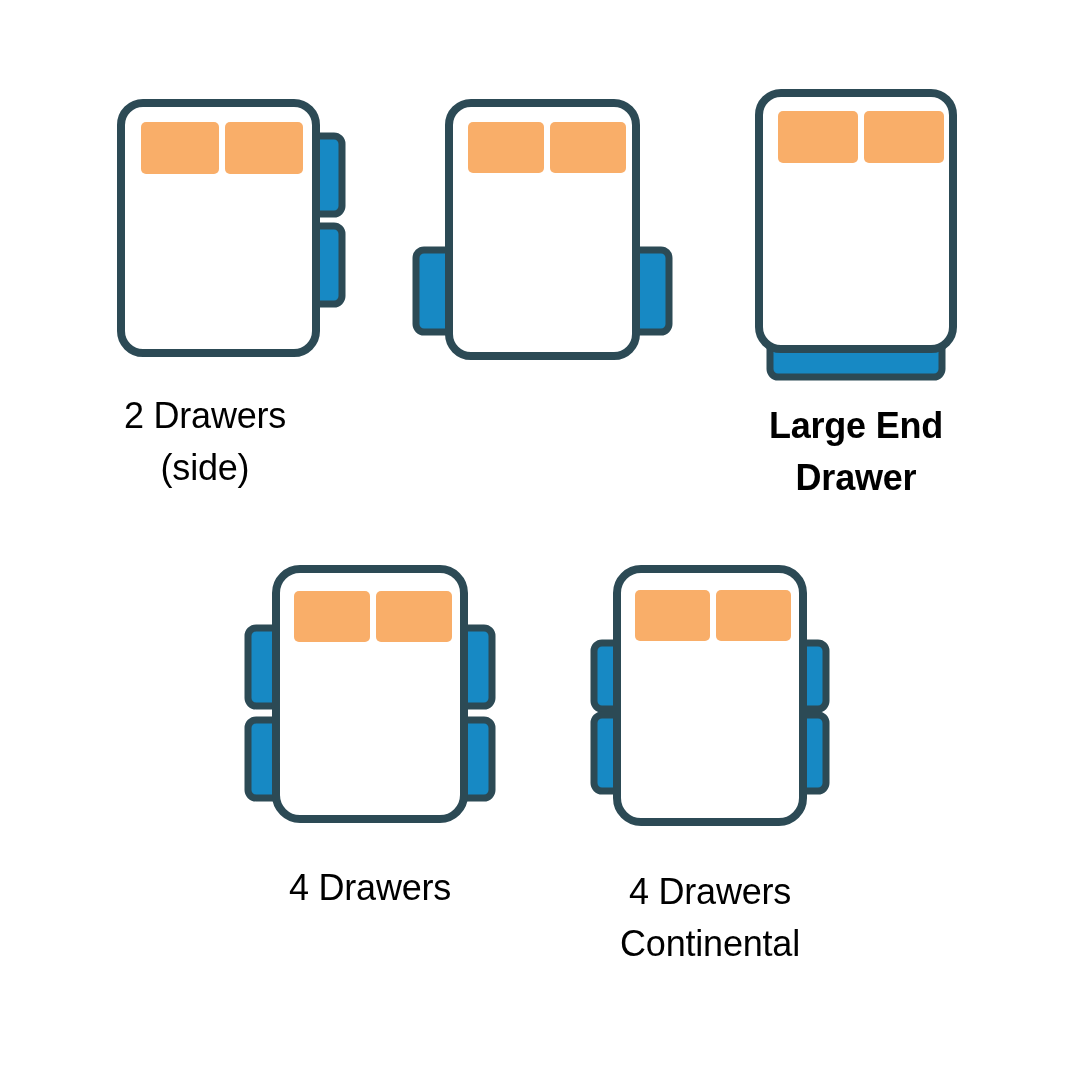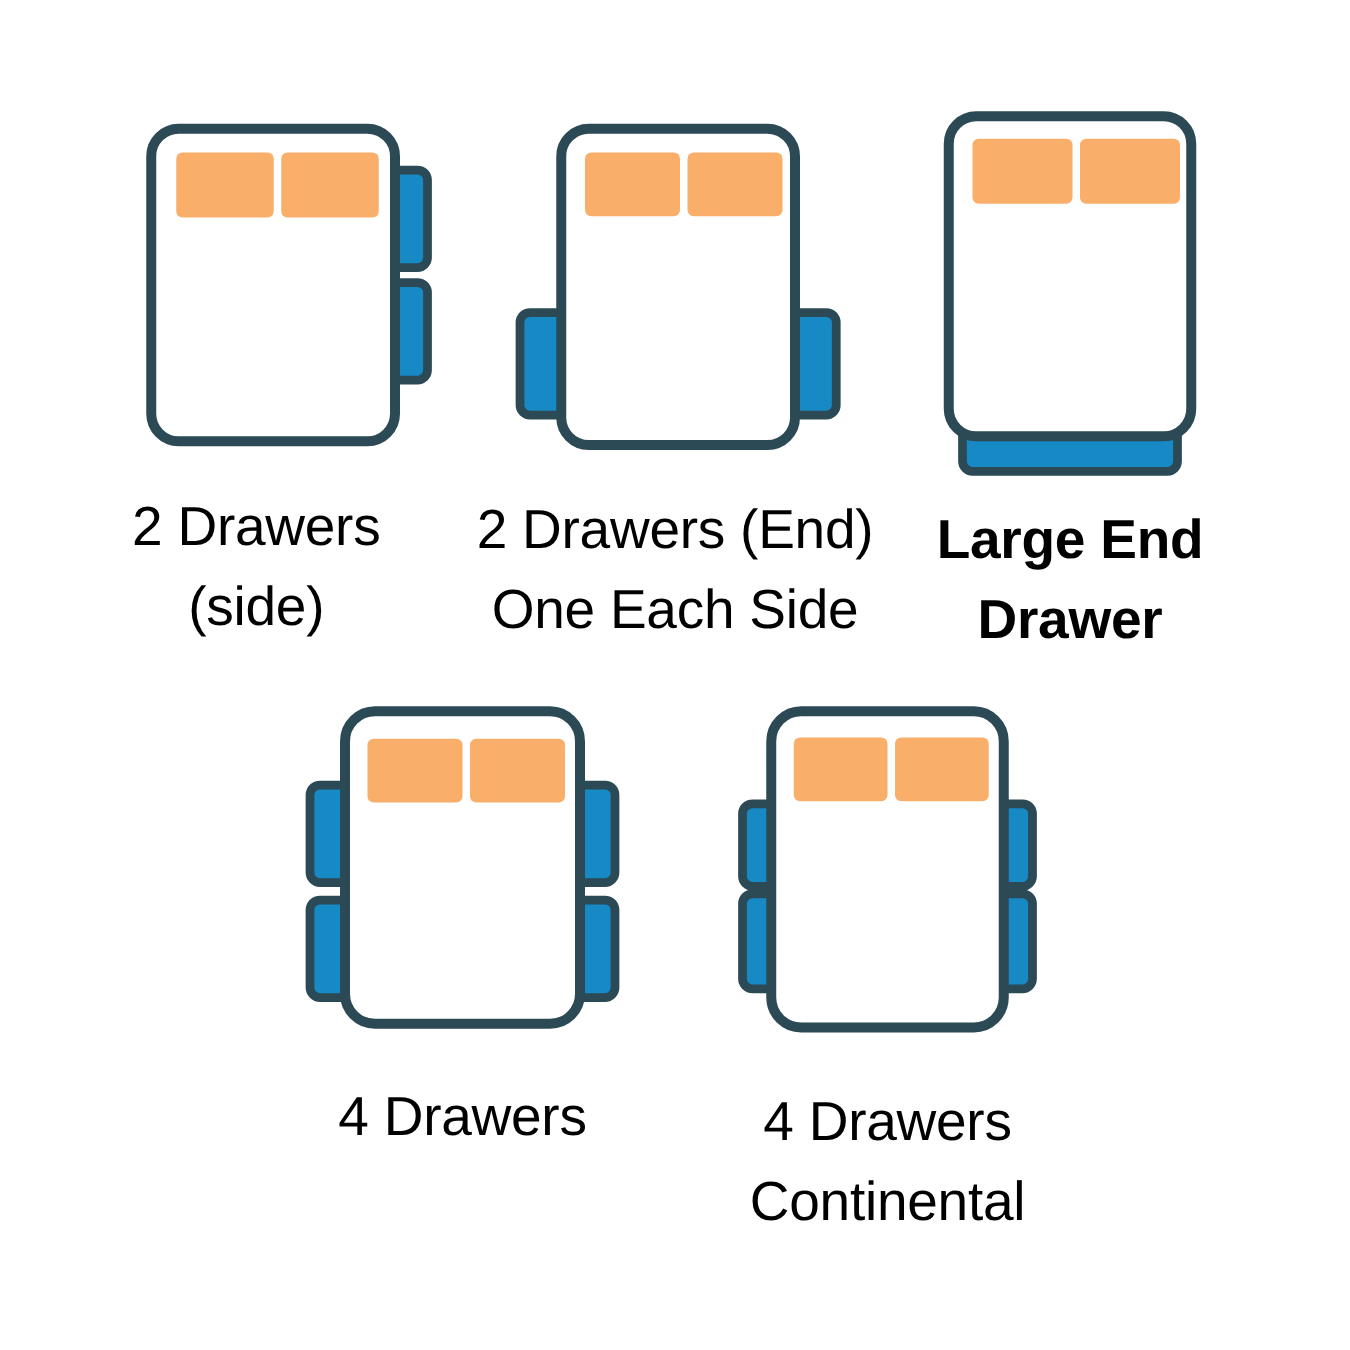--- a/index.html
+++ b/index.html
@@ -26,21 +26,21 @@
   }
   .bed-svg {
     display: block;
   }
   .caption {
     position: absolute;
     text-align: center;
     color: #000000;
     font-family: "Liberation Sans", sans-serif;
     font-weight: 400;
-    font-size: 44px;
+    font-size: 36px;
     line-height: 1.45;
     letter-spacing: -0.2px;
     white-space: pre-line;
   }
 </style>
 </head>
 <body>
 
 <div id="stage">
 
@@ -64,22 +64,20 @@
 
       <rect x="11" y="158" width="44" height="82" rx="8" ry="8" fill="#1789C4" stroke="#2C4A55" stroke-width="7"></rect>
       <rect x="220" y="158" width="44" height="82" rx="8" ry="8" fill="#1789C4" stroke="#2C4A55" stroke-width="7"></rect>
 
       <rect x="44" y="11" width="187" height="253" rx="22" ry="22" fill="#FFFFFF" stroke="#2C4A55" stroke-width="8"></rect>
 
       <rect x="63" y="30" width="76" height="51" rx="5" ry="5" fill="#F9AE69"></rect>
       <rect x="145" y="30" width="76" height="51" rx="5" ry="5" fill="#F9AE69"></rect>
     </svg>
   </div>
-  <div class="caption" style="left:370px; top:392px; width:340px;">2 Drawers (End)
-One Each Side</div>
 
   <div class="bed-cell" style="left:748px; top:82px;">
     <svg class="bed-svg" width="215" height="305" viewBox="0 0 215 305">
 
       <rect x="22" y="255" width="172" height="40" rx="8" ry="8" fill="#1789C4" stroke="#2C4A55" stroke-width="7"></rect>
 
       <rect x="11" y="11" width="194" height="256" rx="22" ry="22" fill="#FFFFFF" stroke="#2C4A55" stroke-width="8"></rect>
 
       <rect x="30" y="29" width="80" height="52" rx="5" ry="5" fill="#F9AE69"></rect>
       <rect x="116" y="29" width="80" height="52" rx="5" ry="5" fill="#F9AE69"></rect>

